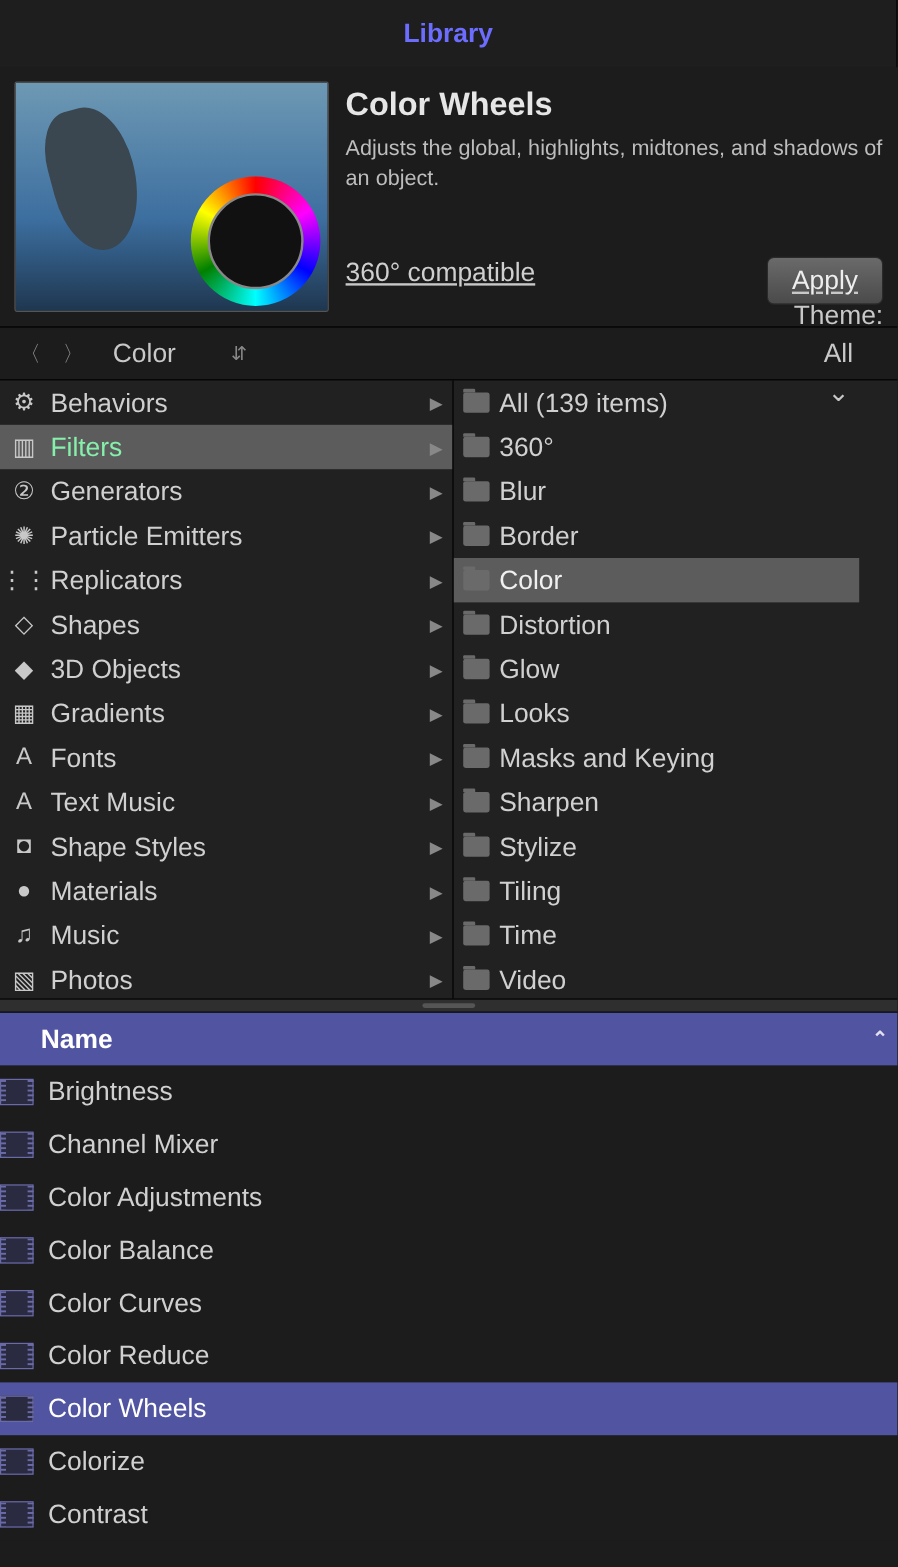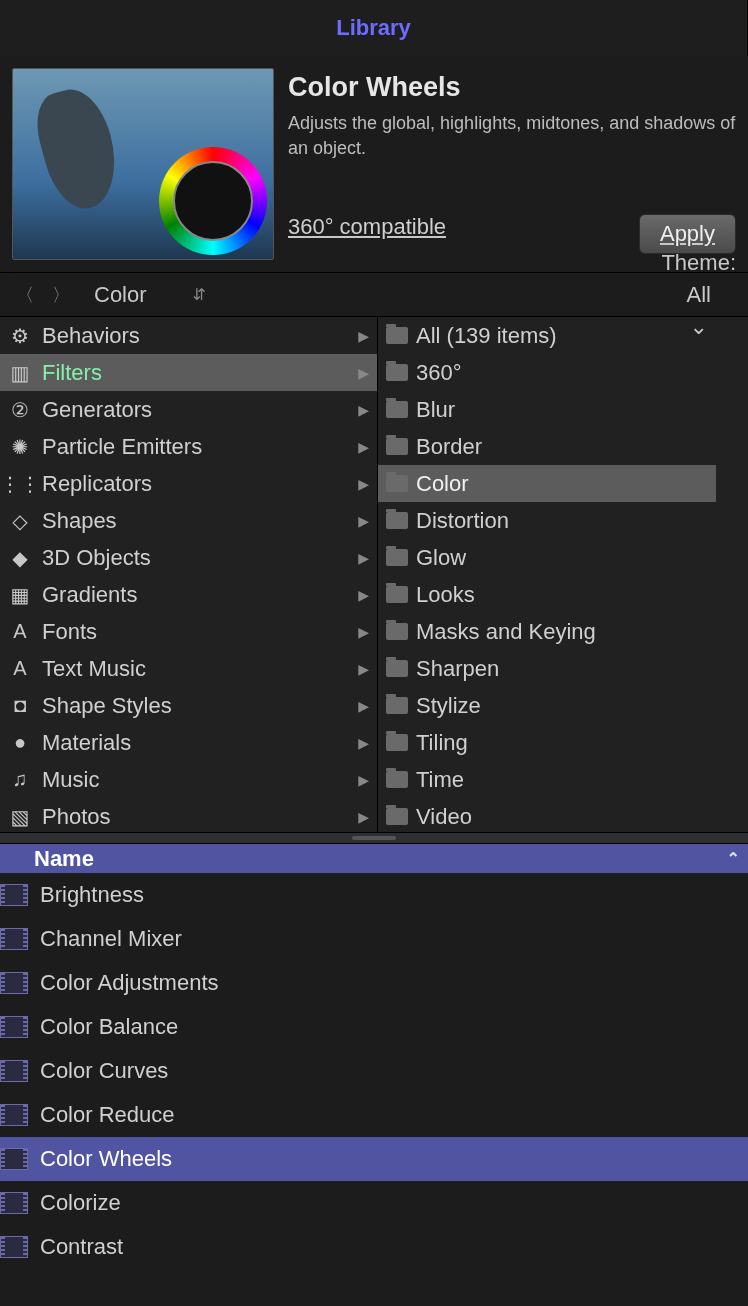--- a/index.html
+++ b/index.html
@@ -212,21 +212,21 @@
     align-items:center;
     justify-content:center;
   }
   .drag-handle::after {
     content:"";
     width:44px;height:4px;background:#555;border-radius:2px;
   }
   .list-header {
     display:flex;
     align-items:center;
-    height:29px;
+    height:44px;
     background:#5154a0;
     padding:0 8px 0 34px;
     color:#fff;
     font-size:22px;
     font-weight:600;
   }
   .sort-arrow { margin-left:auto; color:#e0e0f0; font-size:16px; }
   .item-list { background:#1c1c1c; }
   .item-row {
     display:flex;

